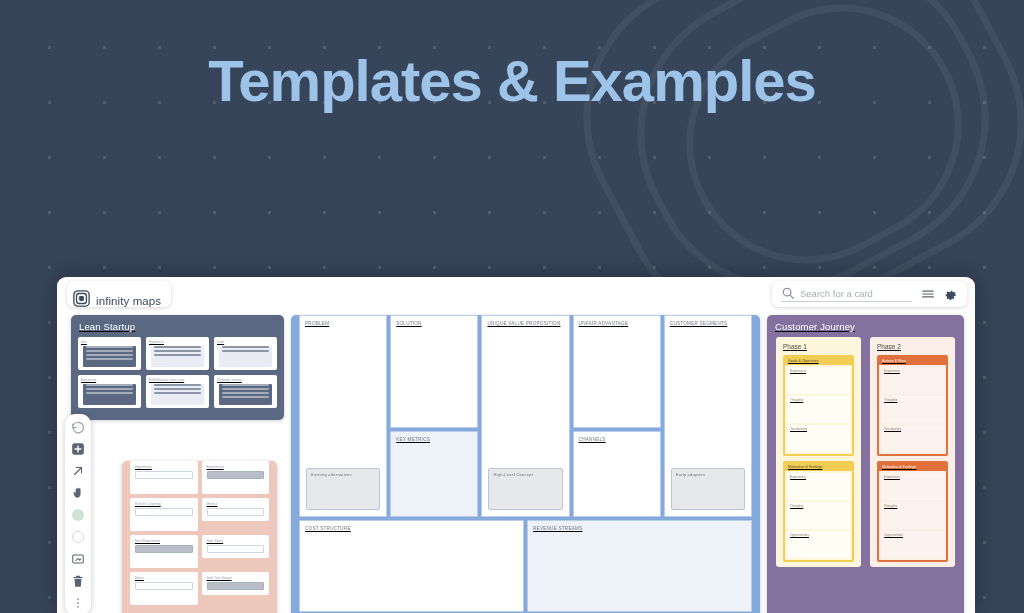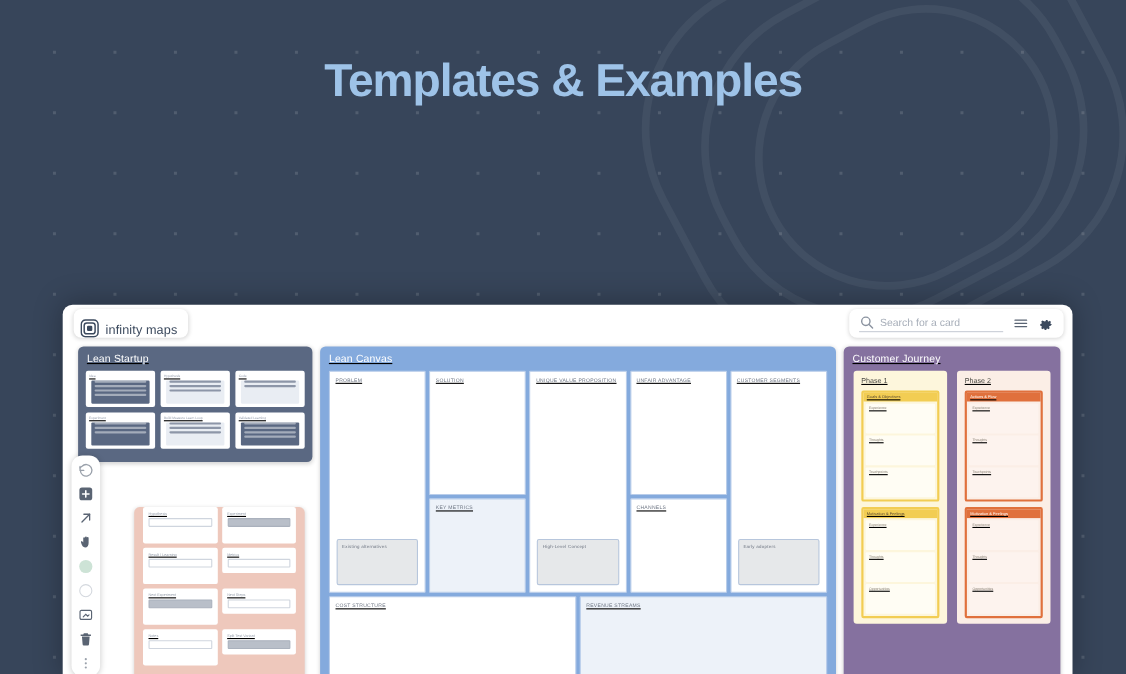--- a/index.html
+++ b/index.html
@@ -28,21 +28,21 @@
     border: 7px solid rgba(255,255,255,0.055);
     border-radius: 140px;
   }
   #bg-swirl .r1 { top: 0;   left: 0;   width: 420px; height: 360px; transform: rotate(-28deg); }
   #bg-swirl .r2 { top: 36px; left: 44px; width: 350px; height: 300px; transform: rotate(-28deg); }
   #bg-swirl .r3 { top: 74px; left: 90px; width: 280px; height: 240px; transform: rotate(-28deg); }
 
   
   #hero { position: relative; padding-top: 52px; text-align: center; z-index: 2; }
   #hero-title {
-    font-size: 42px; font-weight: bold; color: #9ec3e8;
+    font-size: 58px; font-weight: bold; color: #9ec3e8;
     letter-spacing: -1px; line-height: 1.0;
   }
   #hero-sub {
     margin: 28px auto 0; width: 500px;
     font-size: 21px; font-weight: bold; color: #ffffff;
     line-height: 1.38;
   }
 
   
   #app-window {
@@ -266,21 +266,20 @@
           <div class="exp-field"></div>
         </div>
         <div class="exp-cell short">
           <span class="exp-cap">Split Test Variant</span>
           <div class="exp-field filled"></div>
         </div>
       </div>
     </div>
 
     <div class="board" id="board-lean-canvas">
-      <div class="board-title">Lean Canvas</div>
       <div id="lc-wrap">
         <div id="lc-top">
           <div class="lc-col">
             <div class="lc-cell" style="flex:1">
               <span class="lc-label">PROBLEM</span>
               <div class="lc-note">
                 <span class="lc-label">Existing alternatives</span>
               </div>
             </div>
           </div>

